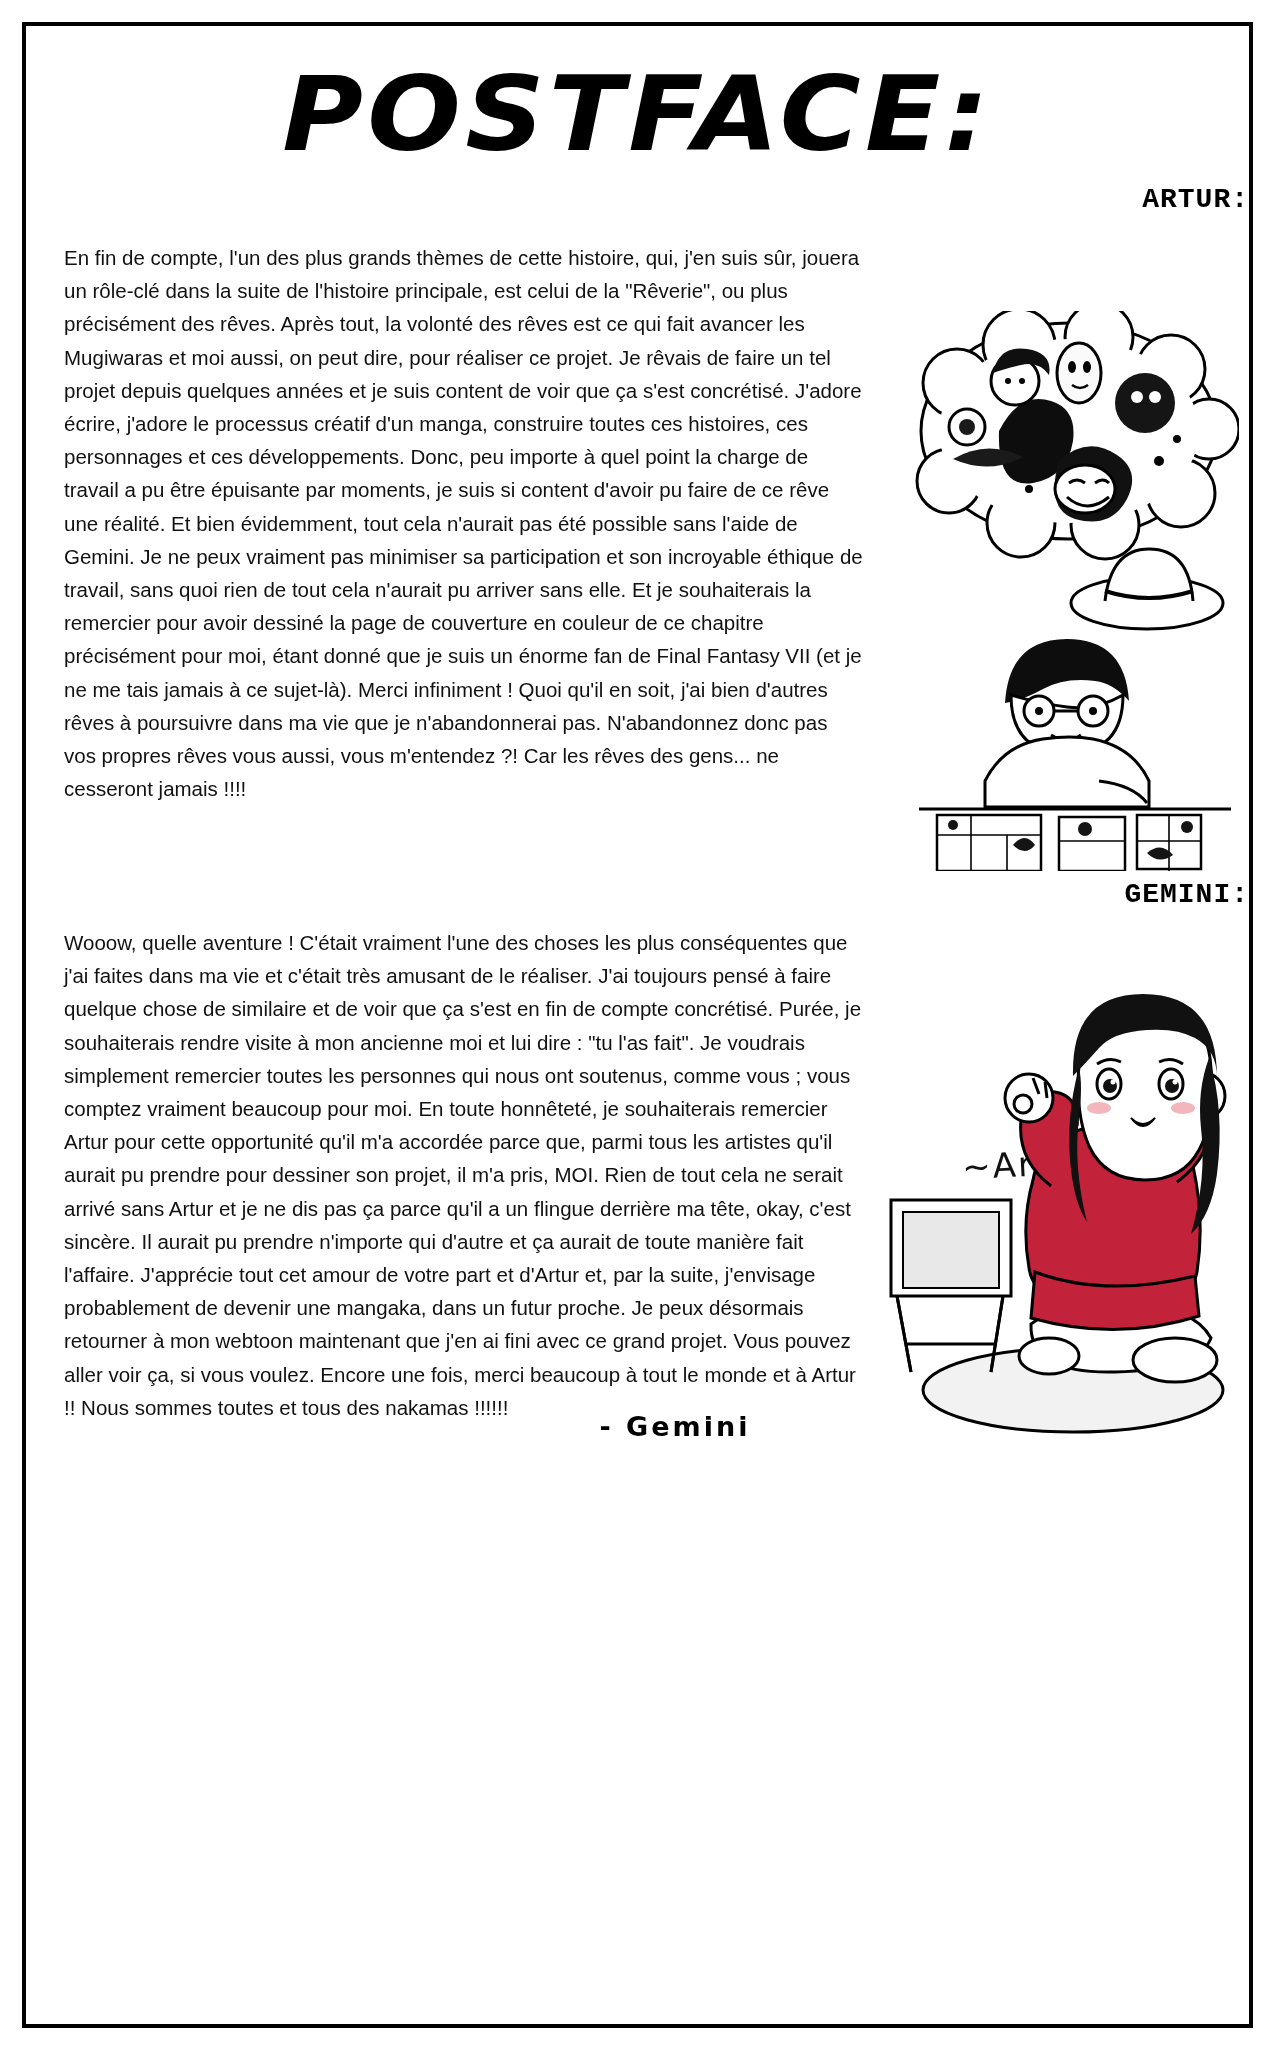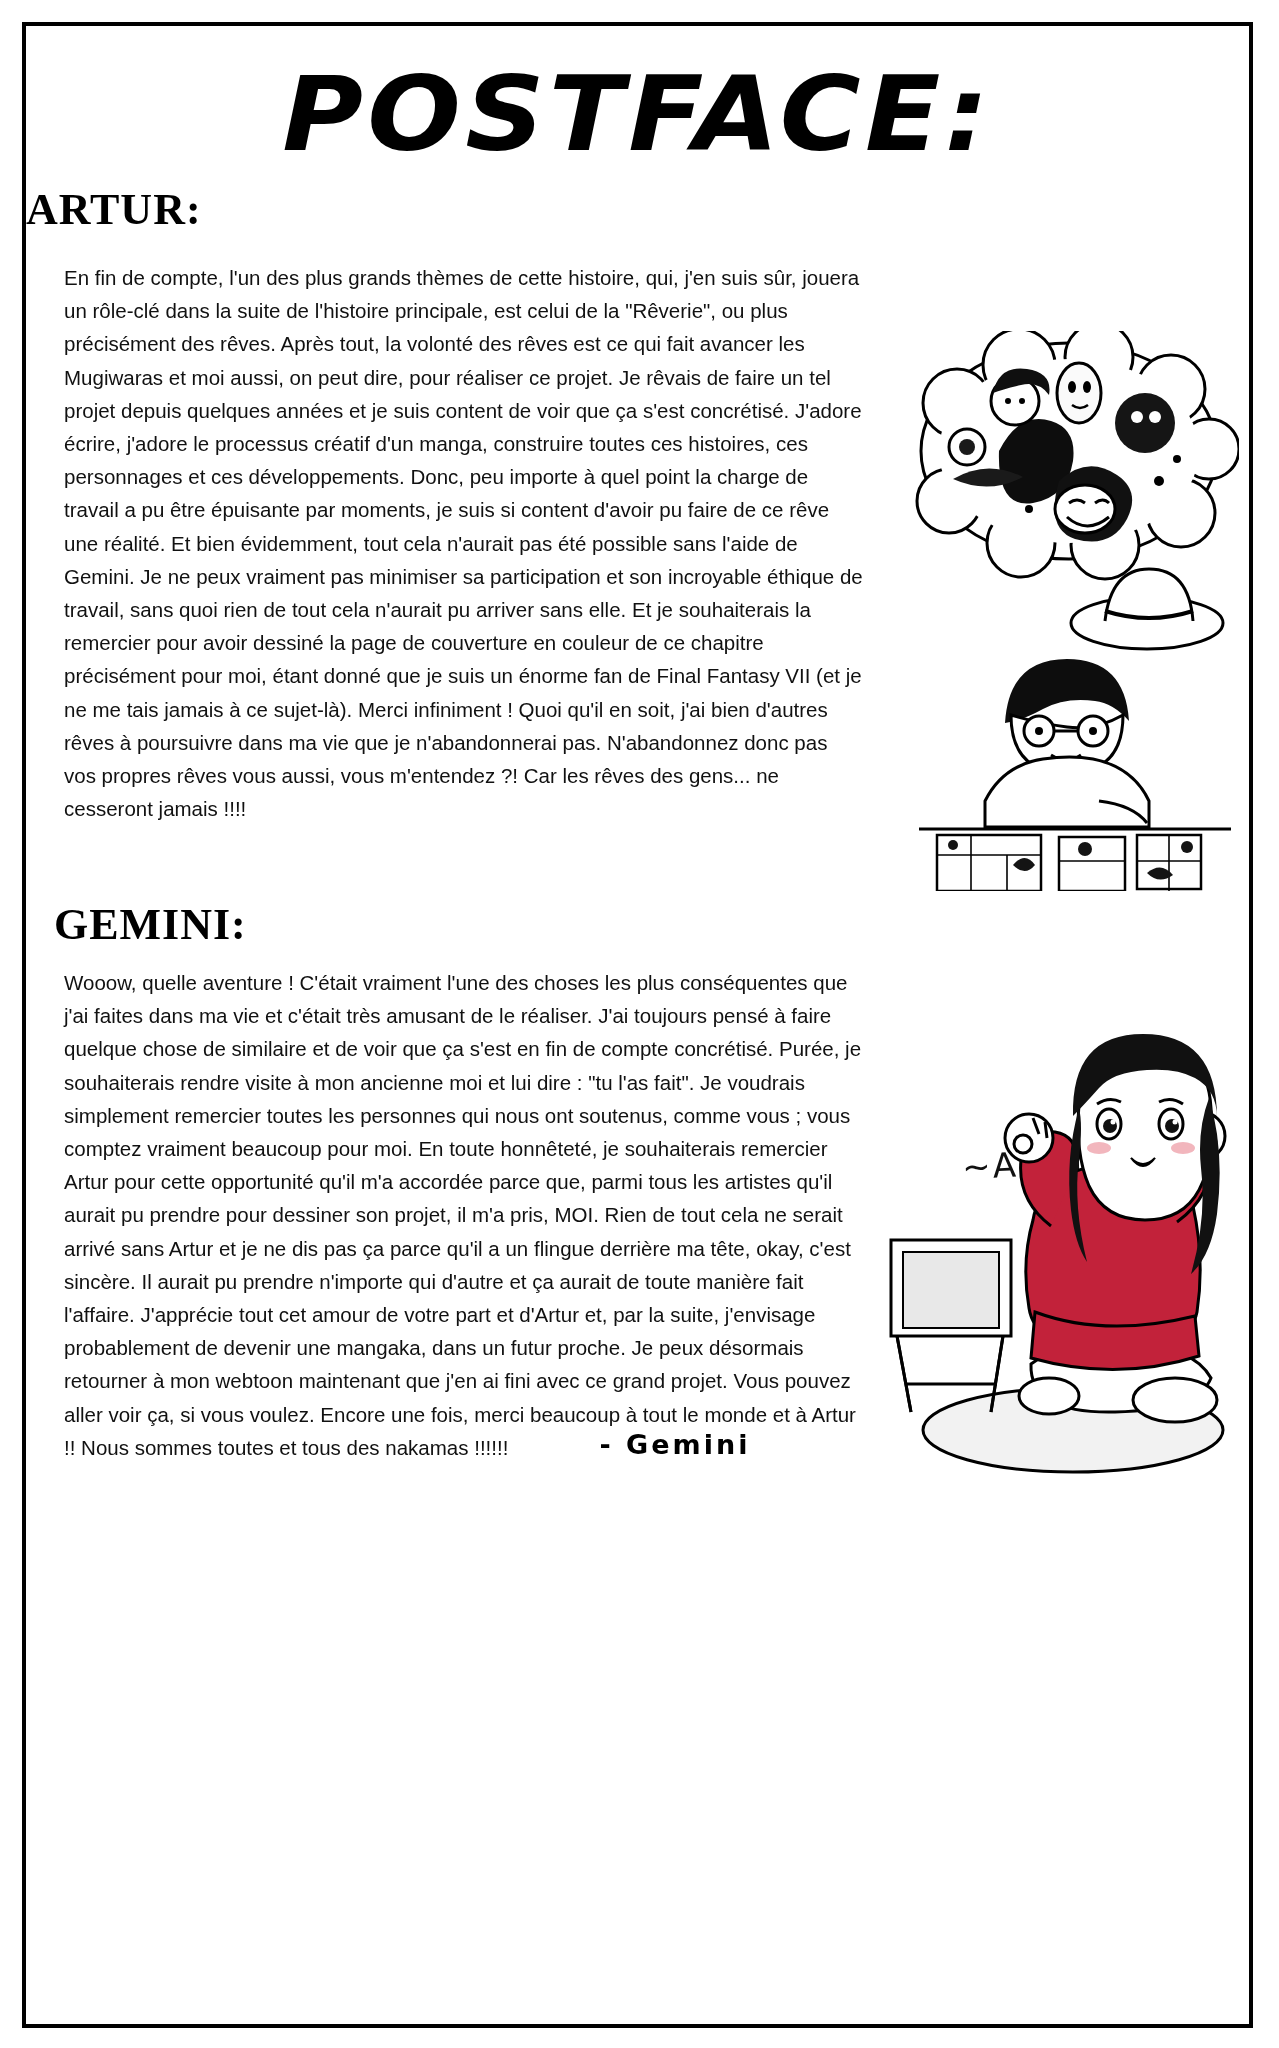--- a/index.html
+++ b/index.html
@@ -47,24 +47,24 @@
     font-style: italic;
     font-size: 104px;
     letter-spacing: 4px;
     line-height: 1.0;
     margin-top: 36px;
     margin-bottom: 4px;
     transform: scaleX(1.06);
   }
 
   .section-heading {
-    text-align: left;
-    font-family: Liberation Serif, serif;
+    text-align: right;
+    font-family: Liberation Mono, monospace;
     font-weight: bold;
-    font-size: 44px;
+    font-size: 28px;
     letter-spacing: 1px;
     margin: 18px 0 10px 0;
   }
   .section-heading.gemini-heading {
     margin-top: 0;
     margin-left: 28px;
   }
 
   
   .body-text {
@@ -114,21 +114,21 @@
   }
   .gemini-art {
     float: right;
     width: 360px;
     height: 470px;
     margin: 52px 6px 0 12px;
   }
   .gemini-sign {
     position: absolute;
     left: 50%;
-    bottom: 22px;
+    bottom: 0;
     transform: translateX(-38px);
     font-family: "DejaVu Sans", sans-serif;
     font-weight: bold;
     font-size: 27px;
     letter-spacing: 3px;
   }
 
   .clear { clear: both; }
 
   svg { display: block; }

